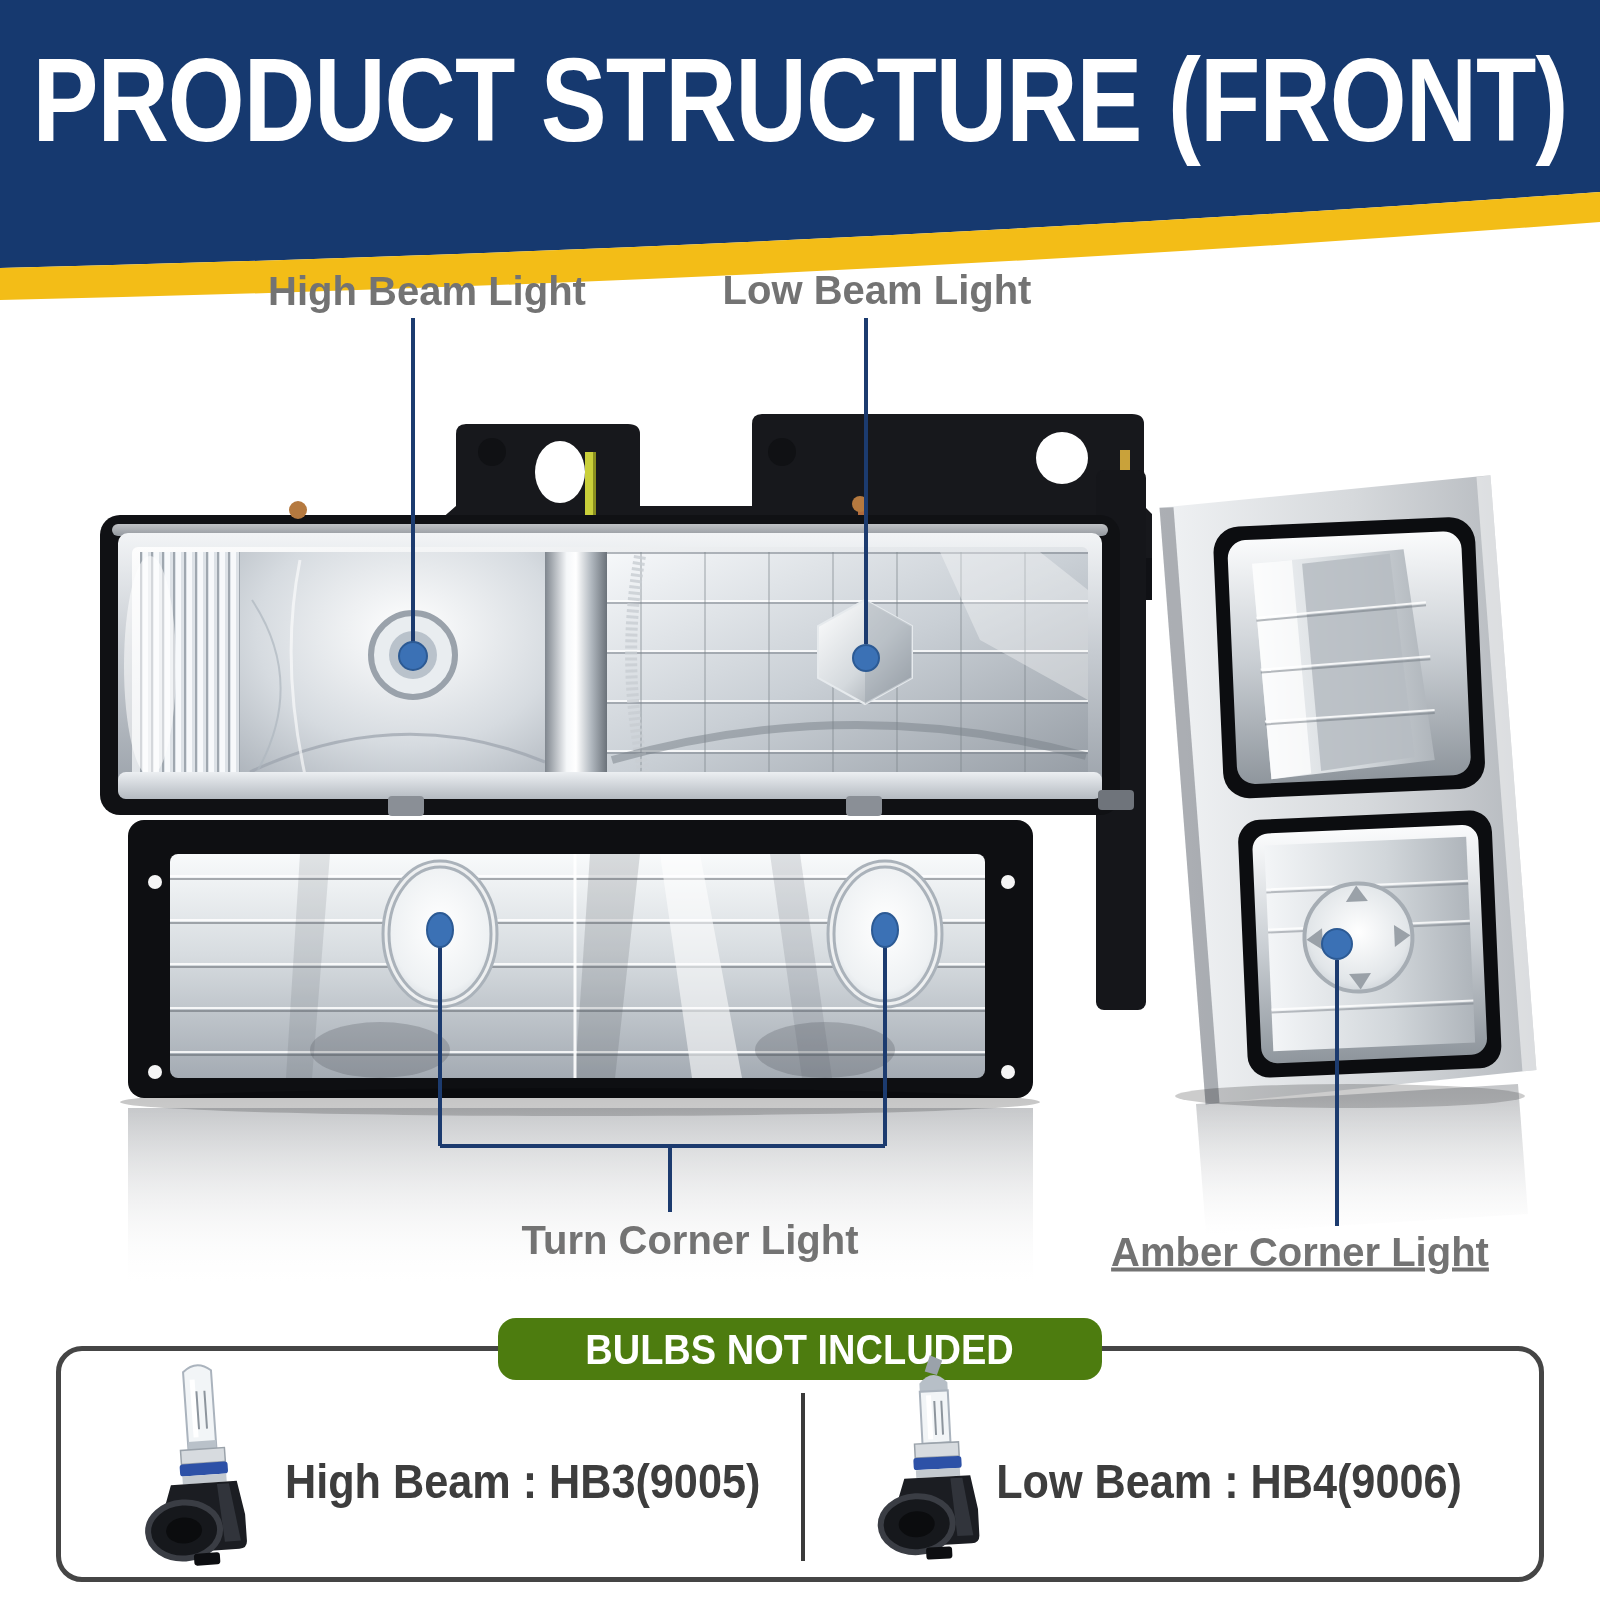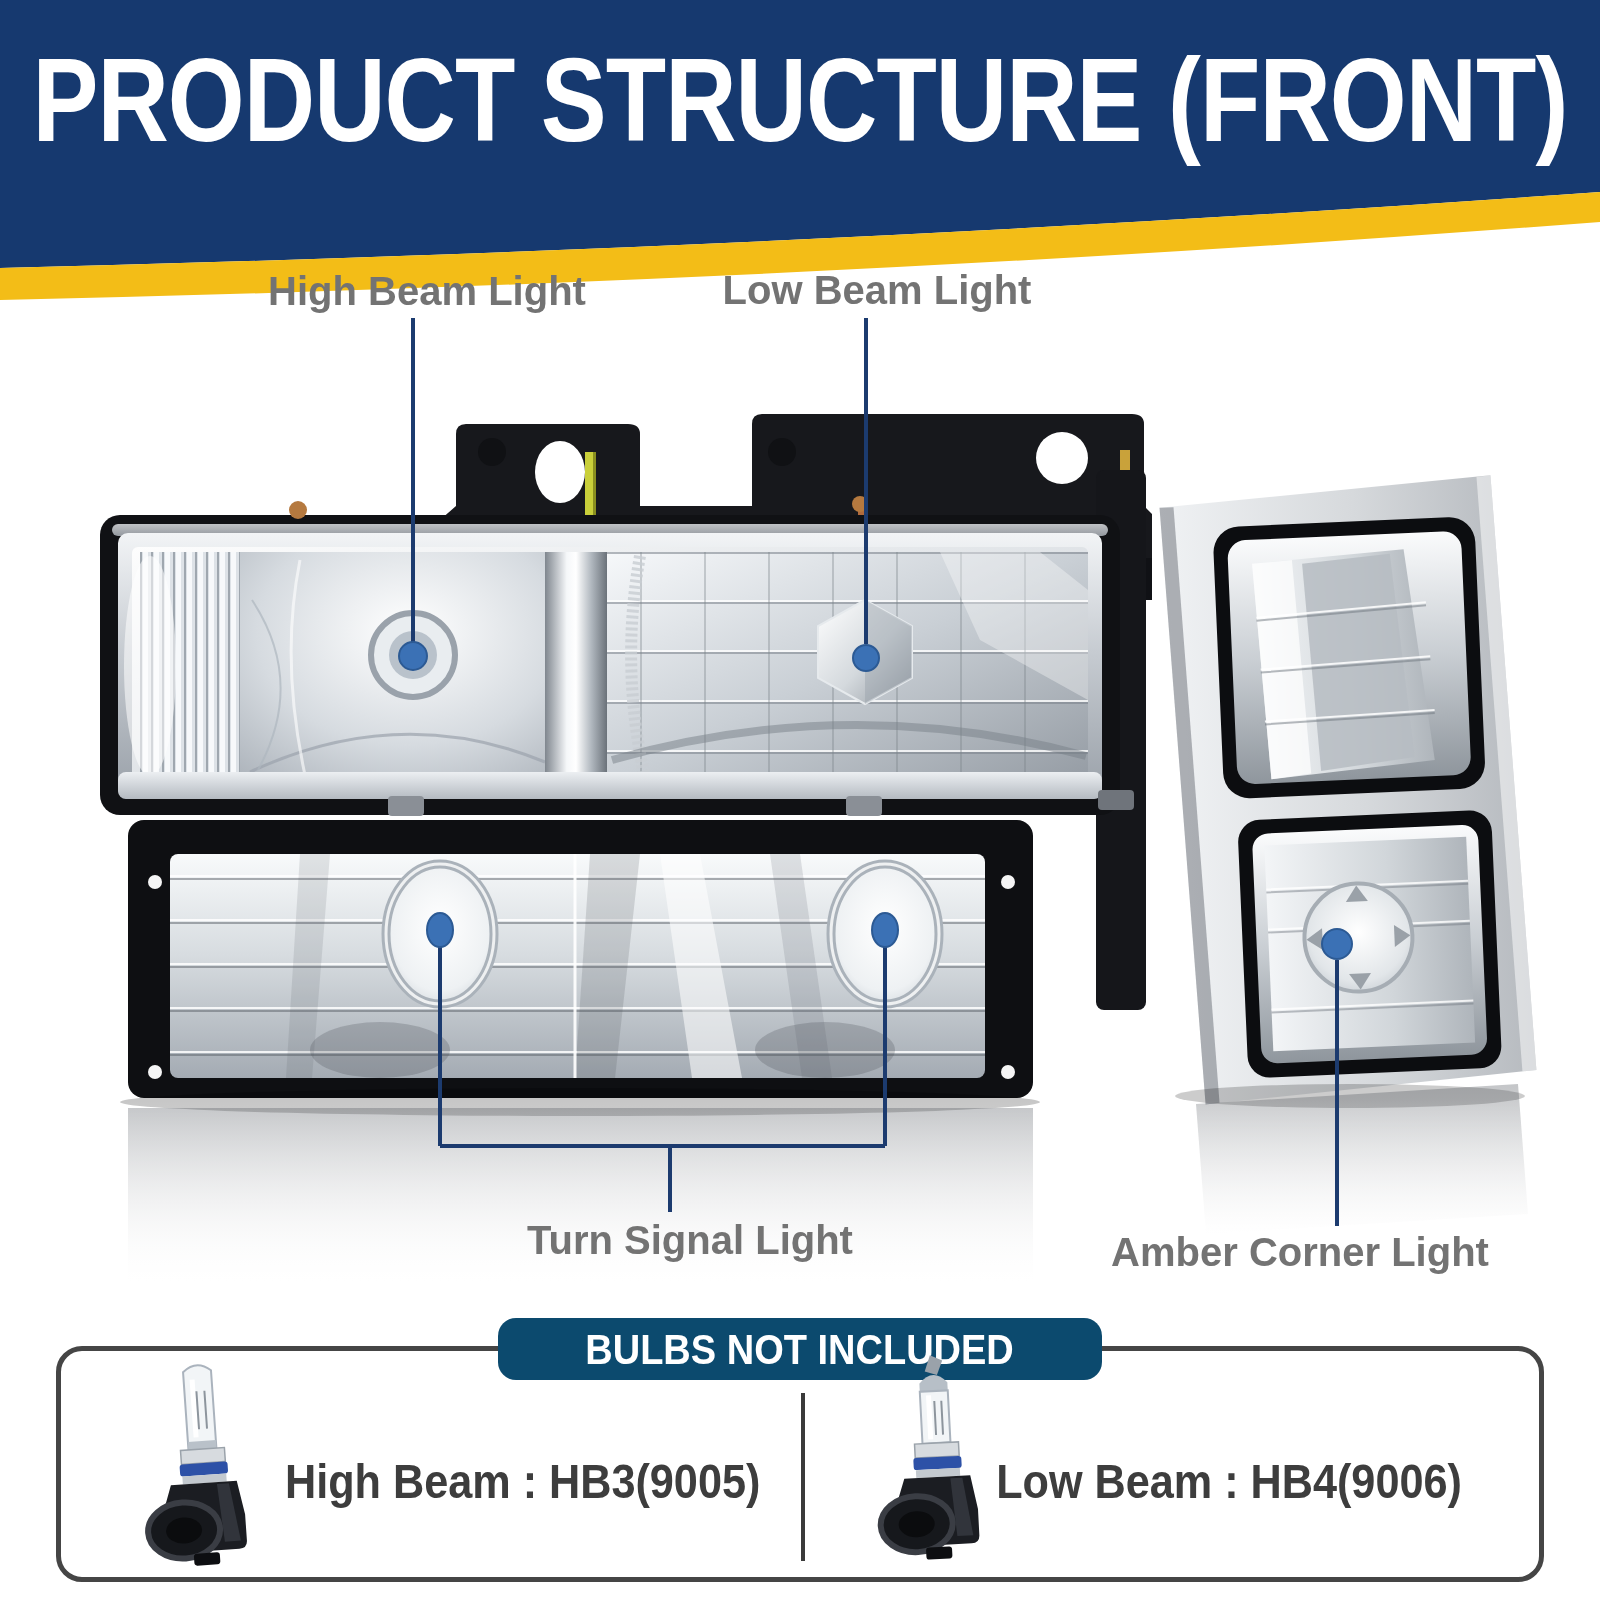--- a/index.html
+++ b/index.html
@@ -17,31 +17,31 @@
     transform:scale(0.95,1.14);white-space:nowrap;
   }
   
   .callout-label{
     position:absolute;transform:translate(-50%,-50%);
     color:#737373;font-weight:bold;font-size:40px;white-space:nowrap;
   }
   #lbl-high{left:427px;top:291px;}
   #lbl-low{left:877px;top:290px;}
   #lbl-turn{left:690px;top:1240px;}
-  #lbl-amber{left:1300px;top:1252px;}
+  #lbl-amber{left:1300px;top:1252px;text-decoration:underline;}
   
   .product-svg{position:absolute;left:0;top:0;}
   
   .bulbs-box{
     position:absolute;left:56px;top:1346px;width:1478px;height:226px;
     border:5px solid #454545;border-radius:26px;background:#ffffff;
   }
   .bulbs-pill{
     position:absolute;left:50%;top:-33px;transform:translateX(-50%);
-    width:604px;height:62px;background:#0c4a6e;border-radius:18px;
+    width:604px;height:62px;background:#4d7c0f;border-radius:18px;
     display:flex;align-items:center;justify-content:center;
     color:#ffffff;font-weight:bold;font-size:40px;letter-spacing:0px;
   }
   .bulbs-pill span{display:inline-block;transform:scale(0.95,1.08);white-space:nowrap;}
   .vdivider{
     position:absolute;left:740px;top:42px;width:4px;height:168px;background:#3a3a3a;
   }
   .bulb-icon{position:absolute;}
   #bulb-left{left:62px;top:6px;width:160px;height:214px;}
   #bulb-right{left:796px;top:2px;width:160px;height:218px;}
@@ -280,21 +280,21 @@
   <div class="banner-wrap">
     <svg width="1600" height="330" viewBox="0 0 1600 330">
       <path d="M0,0 H1600 V192 Q820,248 0,268 Z" fill="#16396f"></path>
       <path d="M0,268 Q820,248 1600,192 L1600,222 Q820,282 0,300 Z" fill="#f3bd17"></path>
     </svg>
     <div class="page-title">PRODUCT STRUCTURE (FRONT)</div>
   </div>
 
   <div class="callout-label" id="lbl-high">High Beam Light</div>
   <div class="callout-label" id="lbl-low">Low Beam Light</div>
-  <div class="callout-label" id="lbl-turn">Turn Signal Light</div>
+  <div class="callout-label" id="lbl-turn">Turn Corner Light</div>
   <div class="callout-label" id="lbl-amber">Amber Corner Light</div>
 
   <div class="bulbs-box">
     <div class="bulbs-pill">
       <span>BULBS NOT INCLUDED</span>
     </div>
 
     <svg class="bulb-icon" id="bulb-left" viewBox="0 0 160 214">
       <g transform="rotate(-4 80 100)">
         <path d="M66,14 Q80,2 94,14 V92 H66 Z" fill="#f2f5f7" stroke="#aab3bd" stroke-width="2"></path>

